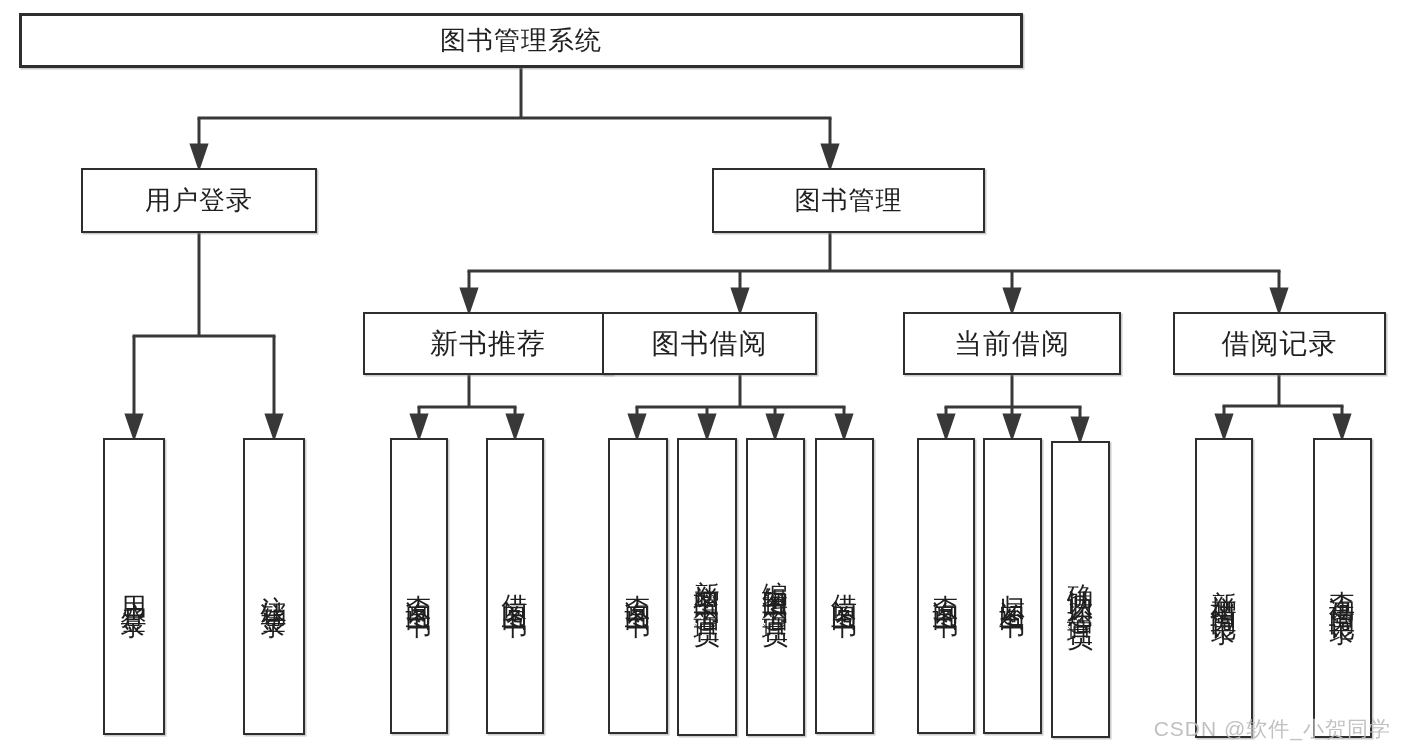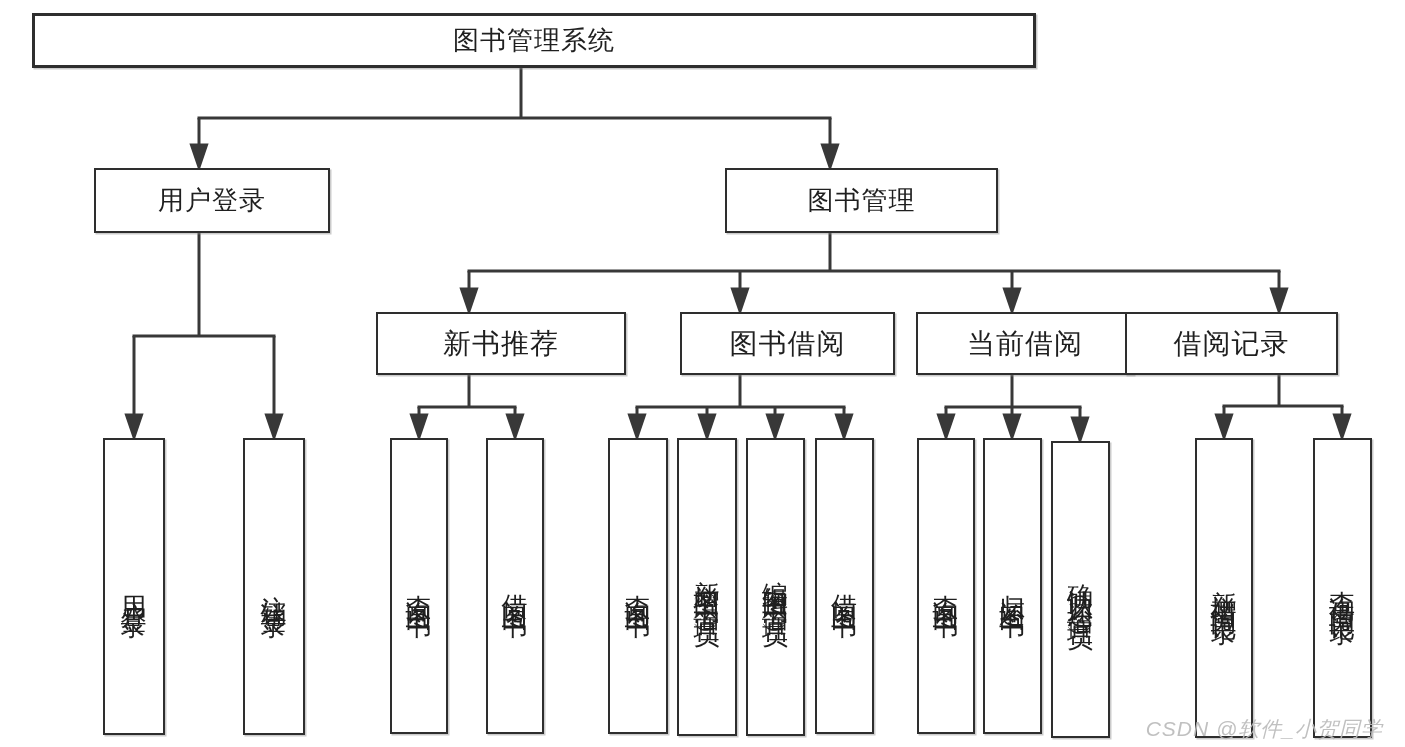--- a/index.html
+++ b/index.html
@@ -10,32 +10,31 @@
   }
   #canvas{position:absolute;left:0;top:0;width:1405px;height:747px;}
   svg.wires{position:absolute;left:0;top:0;z-index:1;}
   .node{
     position:absolute;z-index:2;box-sizing:border-box;
     background:#ffffff;border:2px solid #2e2e2e;
     box-shadow:1.5px 1.5px 0 rgba(140,140,140,.45);
     display:flex;align-items:center;justify-content:center;
     color:#1f1f1f;
   }
-  .node.h{font-size:28px;letter-spacing:1px;white-space:nowrap;margin-left:13px;}
+  .node.h{font-size:28px;letter-spacing:1px;white-space:nowrap;}
   .node.root{border-width:3px;font-size:26px;}
   .node.l2{font-size:26px;}
   .node.v{
     writing-mode:vertical-rl;text-orientation:mixed;
     font-size:26px;letter-spacing:6px;line-height:1;
   }
   .watermark{
-    position:absolute;right:22px;bottom:4px;z-index:3;
+    position:absolute;right:14px;bottom:4px;z-index:3;
     font-size:21px;color:rgba(187,187,187,.92);letter-spacing:1px;
     white-space:nowrap;
-    font-style:italic;
   }
 </style>
 </head>
 <body>
 
 <div id="canvas">
 
   <svg class="wires" width="1405" height="747" viewBox="0 0 1405 747">
     <g stroke="#383838" stroke-width="3" fill="#383838">
 
@@ -113,23 +112,23 @@
       </g>
     </g>
   </svg>
 
   <div class="node h root" style="left:19px;top:13px;width:1004px;height:55px">图书管理系统</div>
 
   <div class="node h l2" style="left:81px;top:168px;width:236px;height:65px">用户登录</div>
   <div class="node h l2" style="left:712px;top:168px;width:273px;height:65px">图书管理</div>
 
   <div class="node h" style="left:363px;top:312px;width:250px;height:63px">新书推荐</div>
-  <div class="node h" style="left:667px;top:312px;width:215px;height:63px">图书借阅</div>
+  <div class="node h" style="left:602px;top:312px;width:215px;height:63px">图书借阅</div>
   <div class="node h" style="left:903px;top:312px;width:218px;height:63px">当前借阅</div>
-  <div class="node h" style="left:1112px;top:312px;width:213px;height:63px">借阅记录</div>
+  <div class="node h" style="left:1173px;top:312px;width:213px;height:63px">借阅记录</div>
 
   <div class="node v" style="left:103px;top:438px;width:62px;height:297px">用户登录</div>
   <div class="node v" style="left:243px;top:438px;width:62px;height:297px">注销登录</div>
 
   <div class="node v" style="left:390px;top:438px;width:58px;height:296px">查询图书</div>
   <div class="node v" style="left:486px;top:438px;width:58px;height:296px">借阅图书</div>
 
   <div class="node v" style="left:608px;top:438px;width:60px;height:296px">查询图书</div>
   <div class="node v" style="left:677px;top:438px;width:60px;height:298px">新增图书（管理员）</div>
   <div class="node v" style="left:746px;top:438px;width:59px;height:298px">编辑图书（管理员）</div>

